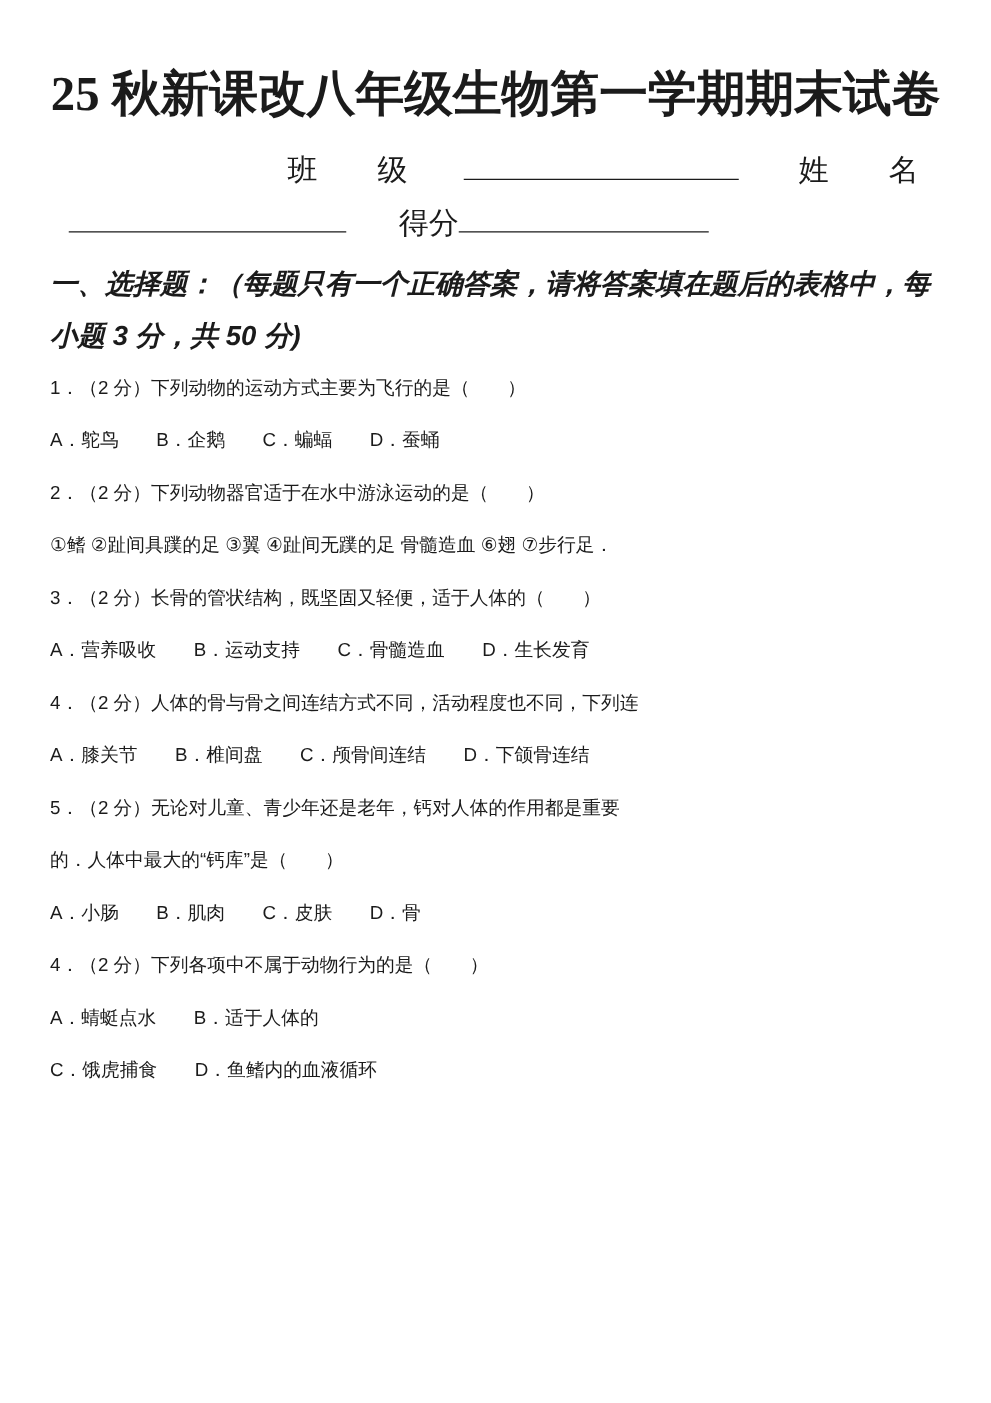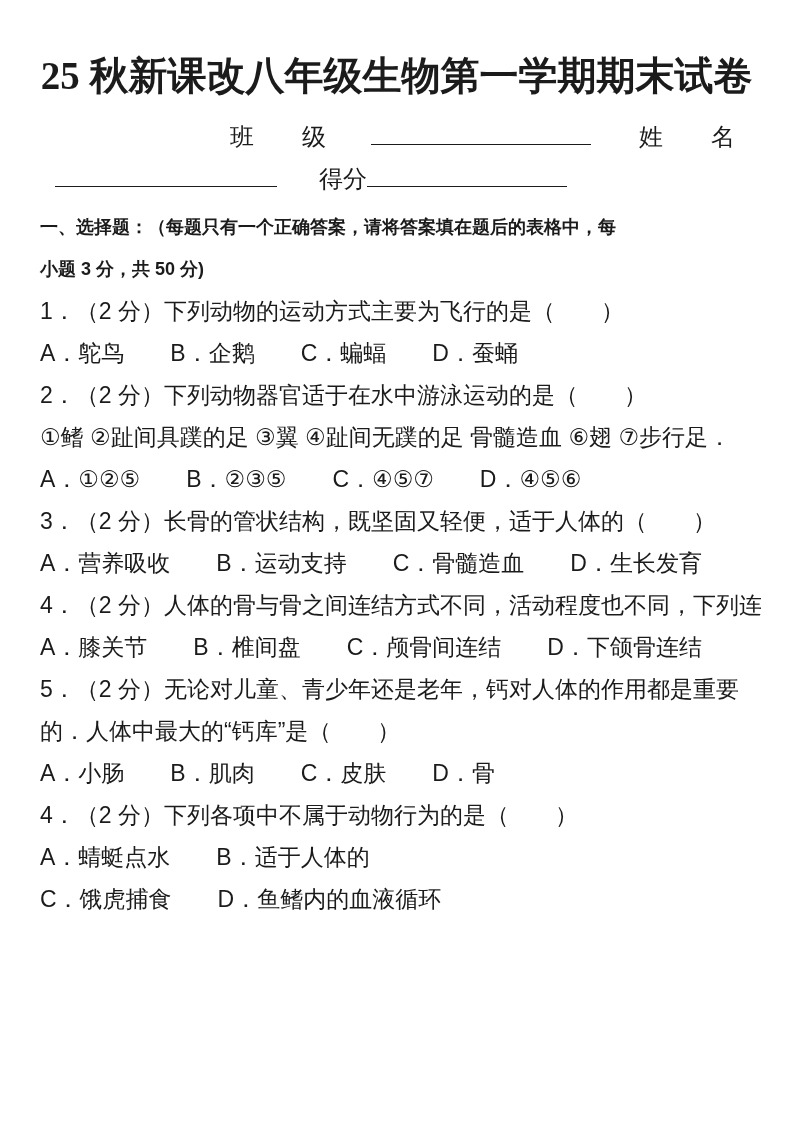--- a/index.html
+++ b/index.html
@@ -33,26 +33,27 @@
     display:inline-block;
     height:20px;
     border-bottom:1.5px solid #1b1b1b;
   }
   .blank-class{width:220px;margin-left:45px;margin-right:48px;}
   .blank-name{width:222px;margin-right:42px;}
   .blank-score{width:200px;}
   .section-heading{
     margin-top:6px;
     font-weight:700;
-    font-size:18px;
+    font-size:22px;
     line-height:42px;
     white-space:nowrap;
+    font-style:italic;
   }
   .qline{
-    font-size:23px;
+    font-size:15px;
     line-height:42px;
     white-space:nowrap;
   }
 </style>
 </head>
 <body>
 
 <div class="page">
 
   <div class="title">25 秋新课改八年级生物第一学期期末试卷</div>
@@ -69,21 +70,20 @@
   <div>
 
     <div>
       <div class="qline">1．（2 分）下列动物的运动方式主要为飞行的是（　　）</div>
       <div class="qline">A．鸵鸟　　B．企鹅　　C．蝙蝠　　D．蚕蛹</div>
     </div>
 
     <div>
       <div class="qline">2．（2 分）下列动物器官适于在水中游泳运动的是（　　）</div>
       <div class="qline">①鳍 ②趾间具蹼的足 ③翼 ④趾间无蹼的足 骨髓造血 ⑥翅 ⑦步行足．</div>
-      <div class="qline">A．①②⑤　　B．②③⑤　　C．④⑤⑦　　D．④⑤⑥</div>
     </div>
 
     <div>
       <div class="qline">3．（2 分）长骨的管状结构，既坚固又轻便，适于人体的（　　）</div>
       <div class="qline">A．营养吸收　　B．运动支持　　C．骨髓造血　　D．生长发育</div>
     </div>
 
     <div>
       <div class="qline">4．（2 分）人体的骨与骨之间连结方式不同，活动程度也不同，下列连</div>
       <div class="qline">A．膝关节　　B．椎间盘　　C．颅骨间连结　　D．下颌骨连结</div>

